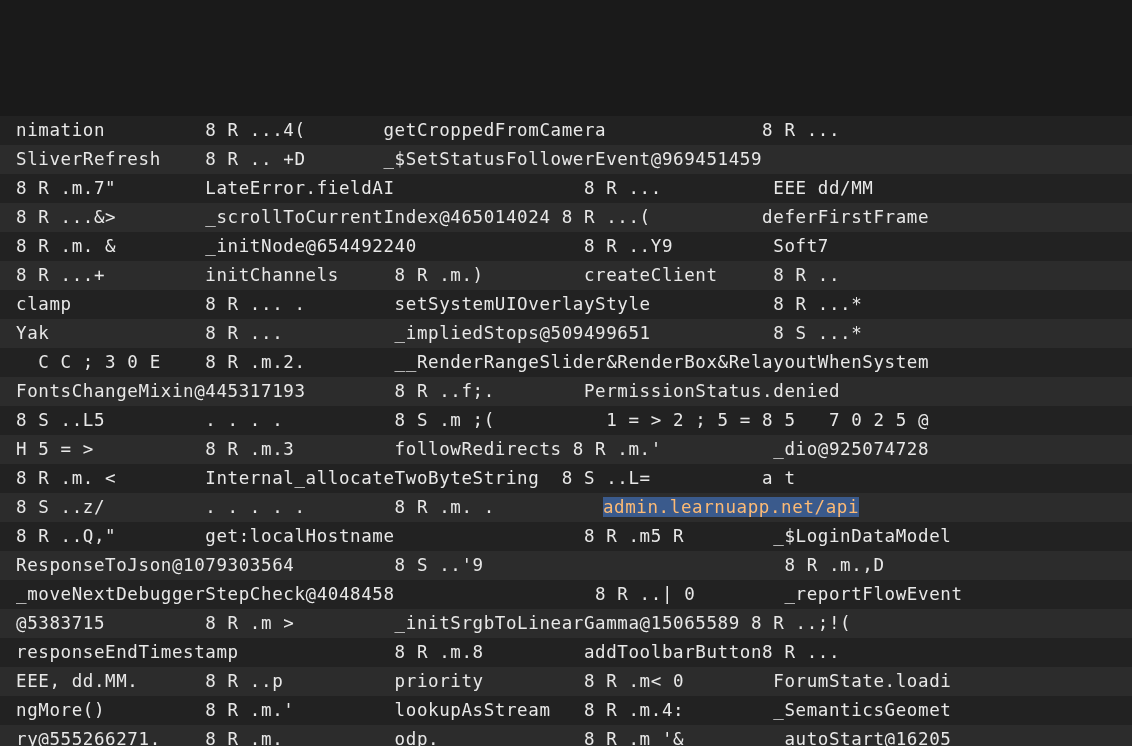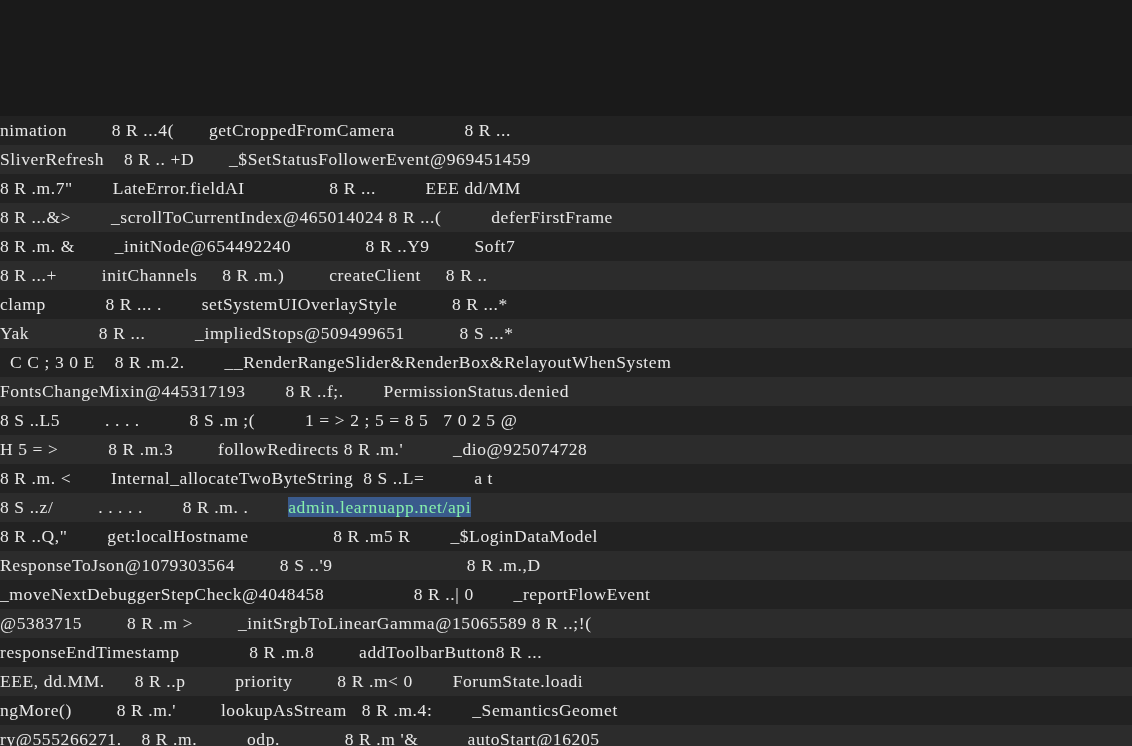--- a/index.html
+++ b/index.html
@@ -7,24 +7,24 @@
     font-family:ui-monospace,SFMono-Regular,"SF Mono",Menlo,Consolas,monospace;
     font-size:17.5px;
     line-height:29px;
     letter-spacing:0.6px;
     color:#e8e8e8;
     white-space:pre;
     font-weight:500;
     height:746px;
     width:1132px;
   }
-  .row{height:29px;padding-left:0px;font-family:Liberation Serif, serif;}
+  .row{height:29px;padding-left:16px;}
   .odd{background:#222222;}
   .even{background:#2c2c2c;}
-  .hl{background:#3a5a8c;color:#86efac;}
+  .hl{background:#3a5a8c;color:#fdba74;margin-left:19px;}
 </style>
 </head>
 <body>
 
 
 
 <div id="terminal"><div class="row odd"><span>nimation         8 R ...4(       getCroppedFromCamera              8 R ...</span></div><div class="row even"><span>SliverRefresh    8 R .. +D       _$SetStatusFollowerEvent@969451459</span></div><div class="row odd"><span>8 R .m.7"        LateError.fieldAI                 8 R ...          EEE dd/MM</span></div><div class="row even"><span>8 R ...&amp;&gt;        _scrollToCurrentIndex@465014024 8 R ...(          deferFirstFrame</span></div><div class="row odd"><span>8 R .m. &amp;        _initNode@654492240               8 R ..Y9         Soft7</span></div><div class="row even"><span>8 R ...+         initChannels     8 R .m.)         createClient     8 R ..</span></div><div class="row odd"><span>clamp            8 R ... .        setSystemUIOverlayStyle           8 R ...*</span></div><div class="row even"><span>Yak              8 R ...          _impliedStops@509499651           8 S ...*</span></div><div class="row odd"><span>  C C ; 3 0 E    8 R .m.2.        __RenderRangeSlider&amp;RenderBox&amp;RelayoutWhenSystem</span></div><div class="row even"><span>FontsChangeMixin@445317193        8 R ..f;.        PermissionStatus.denied</span></div><div class="row odd"><span>8 S ..L5         . . . .          8 S .m ;(          1 = &gt; 2 ; 5 = 8 5   7 0 2 5 @</span></div><div class="row even"><span>H 5 = &gt;          8 R .m.3         followRedirects 8 R .m.'          _dio@925074728</span></div><div class="row odd"><span>8 R .m. &lt;        Internal_allocateTwoByteString  8 S ..L=          a t</span></div><div class="row even"><span>8 S ..z/         . . . . .        8 R .m. .        </span><span class="hl">admin.learnuapp.net/api</span></div><div class="row odd"><span>8 R ..Q,"        get:localHostname                 8 R .m5 R        _$LoginDataModel</span></div><div class="row even"><span>ResponseToJson@1079303564         8 S ..'9                           8 R .m.,D</span></div><div class="row odd"><span>_moveNextDebuggerStepCheck@4048458                  8 R ..| 0        _reportFlowEvent</span></div><div class="row even"><span>@5383715         8 R .m &gt;         _initSrgbToLinearGamma@15065589 8 R ..;!(</span></div><div class="row odd"><span>responseEndTimestamp              8 R .m.8         addToolbarButton8 R ...</span></div><div class="row even"><span>EEE, dd.MM.      8 R ..p          priority         8 R .m&lt; 0        ForumState.loadi</span></div><div class="row odd"><span>ngMore()         8 R .m.'         lookupAsStream   8 R .m.4:        _SemanticsGeomet</span></div><div class="row even"><span>ry@555266271.    8 R .m.          odp.             8 R .m '&amp;        _autoStart@16205</span></div></div>
 
 
 

